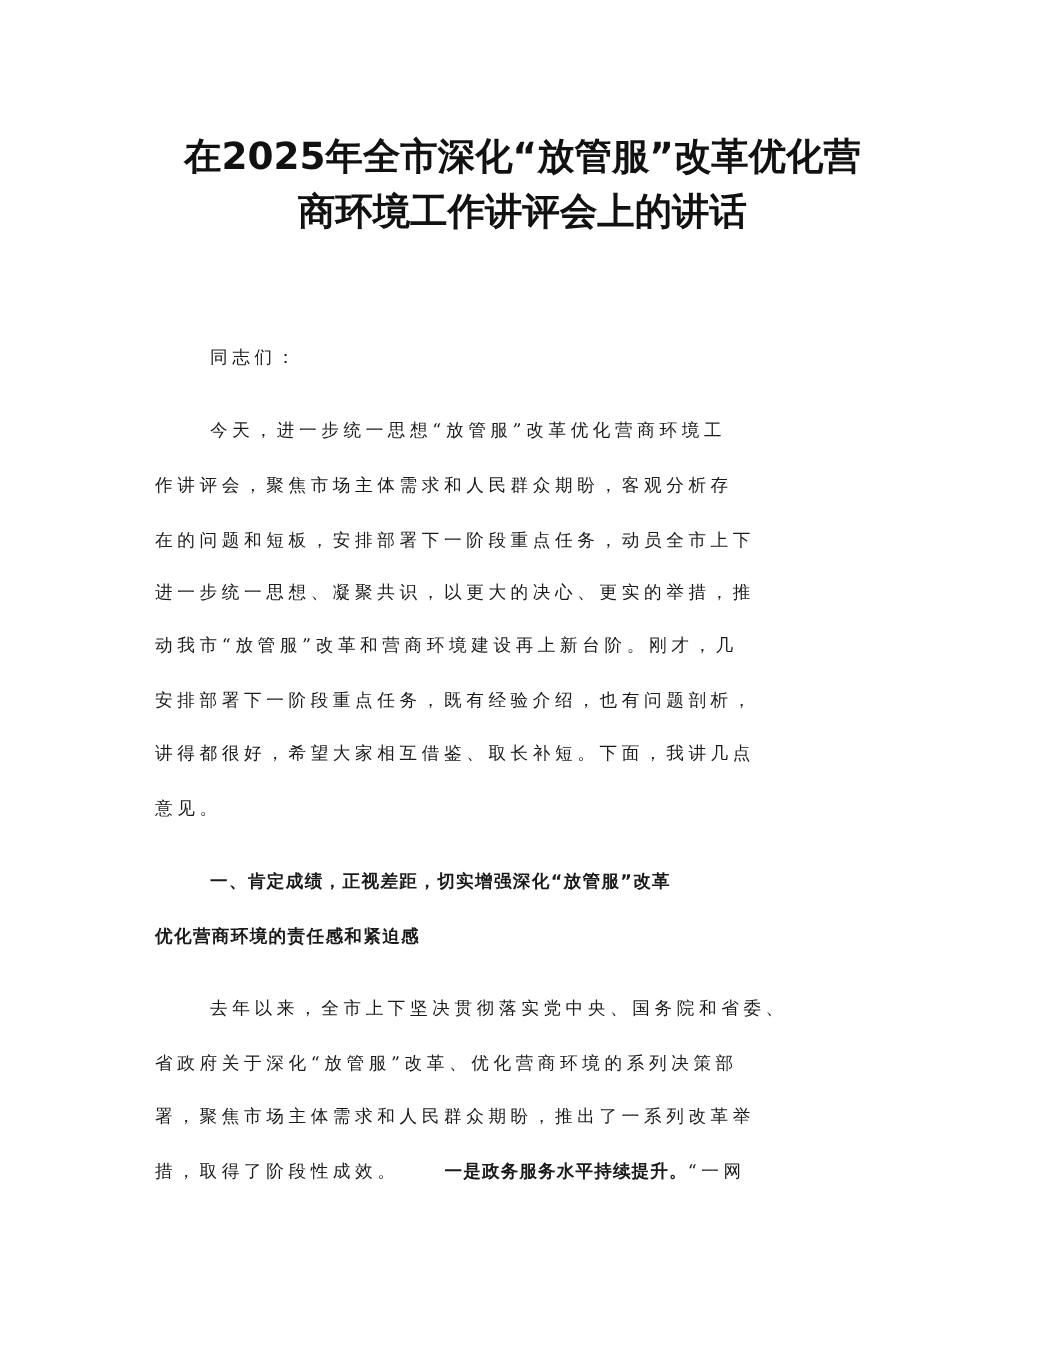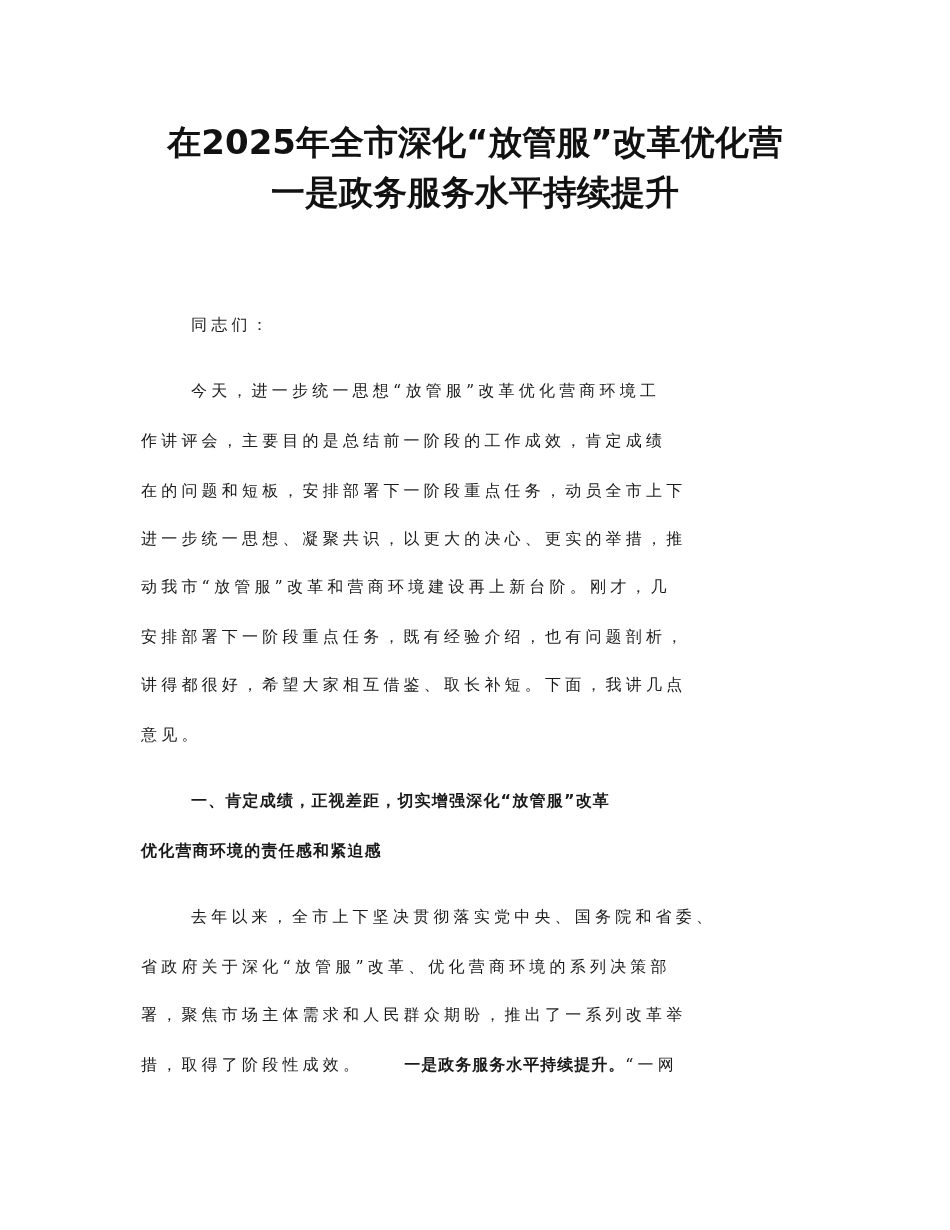--- a/index.html
+++ b/index.html
@@ -55,27 +55,27 @@
       letter-spacing: 1px;
       margin-left: 41px;
     }
   </style>
 </head>
 <body>
 
 <div class="page">
 
   <div class="title" style="top:120px;">在2025年全市深化“放管服”改革优化营</div>
-  <div class="title" style="top:170px;">一是政务服务水平持续提升</div>
+  <div class="title" style="top:170px;">商环境工作讲评会上的讲话</div>
 
   <div class="line indent" style="top:310px;">同志们：</div>
 
   <div>
     <div class="line indent" style="top:376px;">今天，进一步统一思想“放管服”改革优化营商环境工</div>
-    <div class="line" style="top:426px;">作讲评会，主要目的是总结前一阶段的工作成效，肯定成绩</div>
+    <div class="line" style="top:426px;">作讲评会，聚焦市场主体需求和人民群众期盼，客观分析存</div>
     <div class="line" style="top:476px;">在的问题和短板，安排部署下一阶段重点任务，动员全市上下</div>
     <div class="line" style="top:524px;">进一步统一思想、凝聚共识，以更大的决心、更实的举措，推</div>
     <div class="line" style="top:572px;">动我市“放管服”改革和营商环境建设再上新台阶。刚才，几</div>
     <div class="line" style="top:622px;">安排部署下一阶段重点任务，既有经验介绍，也有问题剖析，</div>
     <div class="line" style="top:670px;">讲得都很好，希望大家相互借鉴、取长补短。下面，我讲几点</div>
     <div class="line" style="top:720px;">意见。</div>
   </div>
 
   <div>
     <div class="line indent heading" style="top:786px;">一、肯定成绩，正视差距，切实增强深化“放管服”改革</div>

